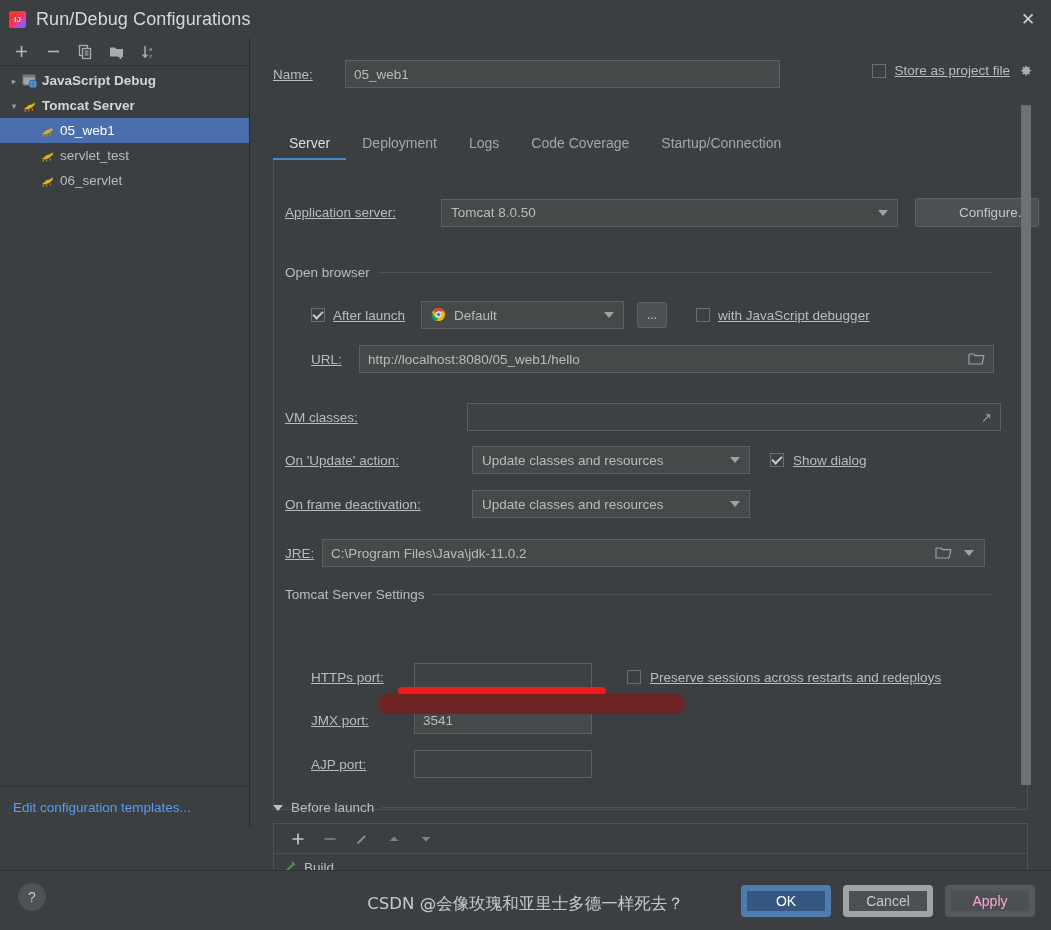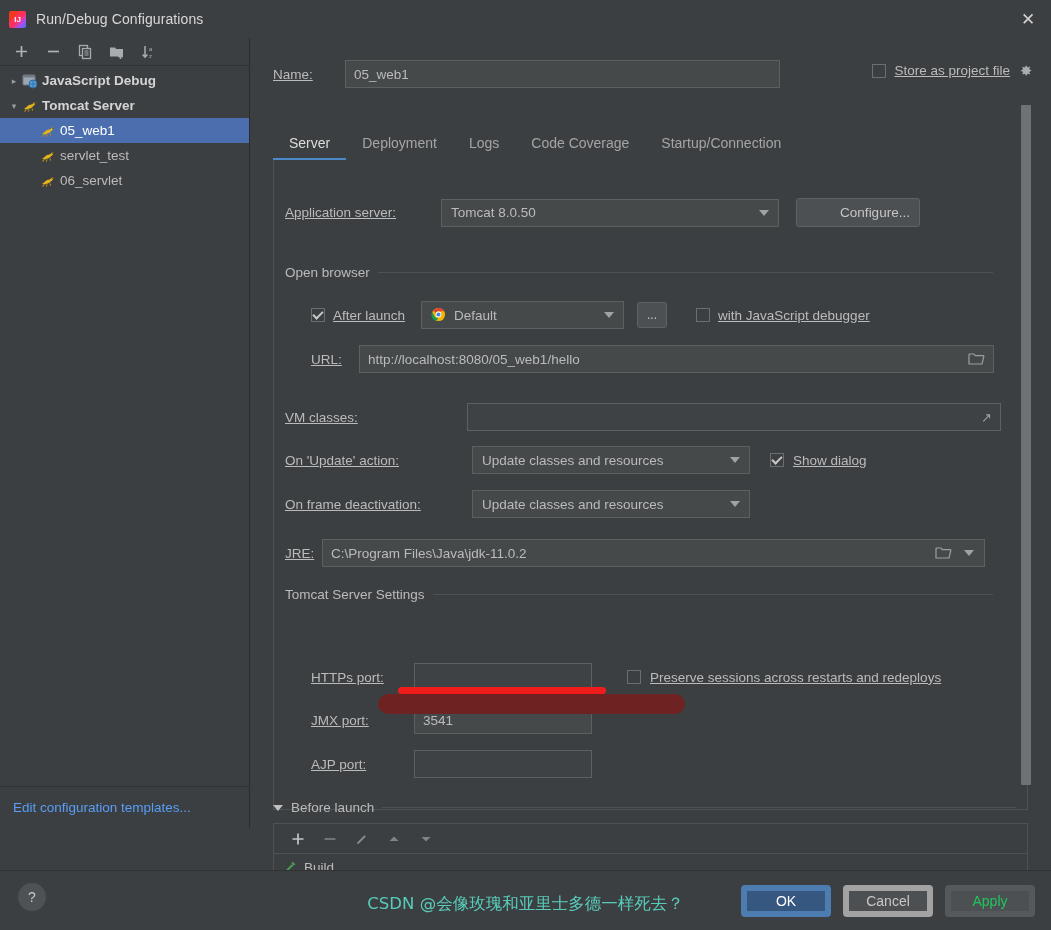--- a/index.html
+++ b/index.html
@@ -28,21 +28,21 @@
     border-radius: 2px;
     background:
       linear-gradient(135deg, #f4381f 0%, #f4381f 33%, #fe315d 33%, #fe315d 55%, #b24bf3 75%, #2d7cf6 100%);
     position: relative; flex: none;
   }
   .title-icon::after {
     content: "IJ";
     position: absolute; left: 50%; top: 50%; transform: translate(-50%,-50%);
     font-size: 8px; font-weight: bold; color: #fff; font-family: "Liberation Sans", sans-serif;
   }
-  .title-text { font-size: 14px; color: #d8d8d8; letter-spacing: .1px; }
+  .title-text { font-size: 18px; color: #d8d8d8; letter-spacing: .1px; }
   .close-btn {
     position: absolute; right: 0; top: 0; width: 46px; height: 38px;
     display: flex; align-items: center; justify-content: center;
     color: #cfcfcf; font-size: 17px; cursor: pointer;
   }
 
   
   .left-panel {
     position: absolute; left: 0; top: 38px; width: 250px; height: 790px;
     background: #3c3f41;
@@ -200,41 +200,41 @@
     position: absolute; right: 16px; top: 14px; display: flex; gap: 12px;
   }
   .dlg-btn {
     width: 90px; height: 32px; border-radius: 4px;
     display: flex; align-items: center; justify-content: center;
     font-size: 14px; cursor: pointer;
     border: 6px solid #a3a3a3; background: #4c5052; color: #c8c8c8;
     font-family: "Liberation Sans", sans-serif;
   }
   .dlg-btn.primary { background: #365880; border-color: #4c7cb0; color: #ffffff; }
-  .dlg-btn.disabled { color: #22c55e; border-color: #55595b; }
+  .dlg-btn.disabled { color: #f9a8d4; border-color: #55595b; }
 
   
   .vscroll {
     position: absolute; left: 1021px; top: 105px; width: 10px; height: 680px;
     background: #6e7274; border-radius: 1px; cursor: pointer;
   }
 
   
   .red-line {
     position: absolute; left: 398px; top: 687px; width: 208px; height: 7px;
     background: #f01c1c; border-radius: 4px; pointer-events: none;
   }
   .red-blob {
     position: absolute; left: 378px; top: 694px; width: 307px; height: 20px;
     background: #6e2222; border-radius: 11px; pointer-events: none;
   }
 
   .watermark {
     position: absolute; left: 0; top: 893px; width: 1051px;
-    text-align: center; color: #5eead4; font-size: 16.5px; opacity: .82;
+    text-align: center; color: #e5e5e5; font-size: 16.5px; opacity: .82;
     pointer-events: none; font-family: "DejaVu Sans", sans-serif;
   }
 </style>
 </head>
 <body>
 
 <div class="dialog">
 
   <div class="titlebar">
     <div class="title-icon"></div>
@@ -363,21 +363,21 @@
       <div class="tab">Deployment</div>
       <div class="tab">Logs</div>
       <div class="tab">Code Coverage</div>
       <div class="tab">Startup/Connection</div>
     </div>
 
     <div class="panel">
 
       <div class="row" style="left:11px; top:38px;">
         <span class="lbl" style="width:156px;">Application server:</span>
-        <div class="combo" style="width:338px;">
+        <div class="combo" style="width:457px;">
           <span>Tomcat 8.0.50</span>
           <span class="caret"></span>
         </div>
         <div class="btn" style="margin-left:17px; width:124px;padding-left:48px;">Configure...</div>
       </div>
 
       <div class="group-title" style="left:11px; top:105px; width:720px;">
         <span>Open browser</span>
         <span class="group-line"></span>
       </div>

